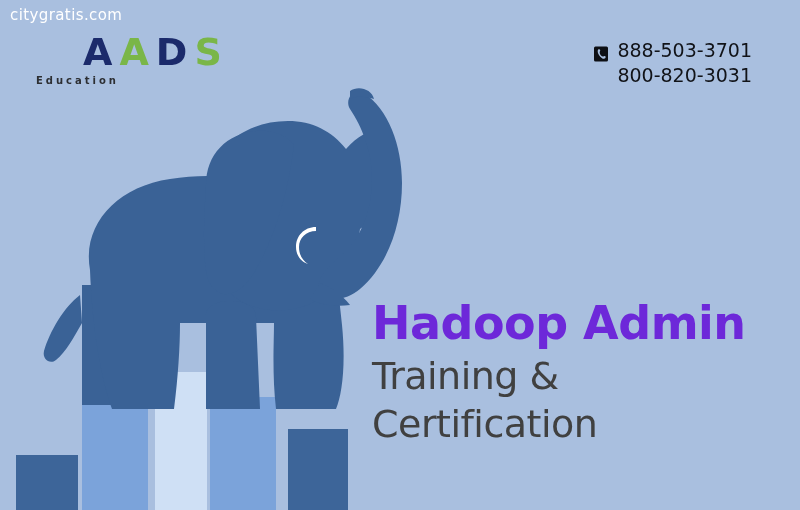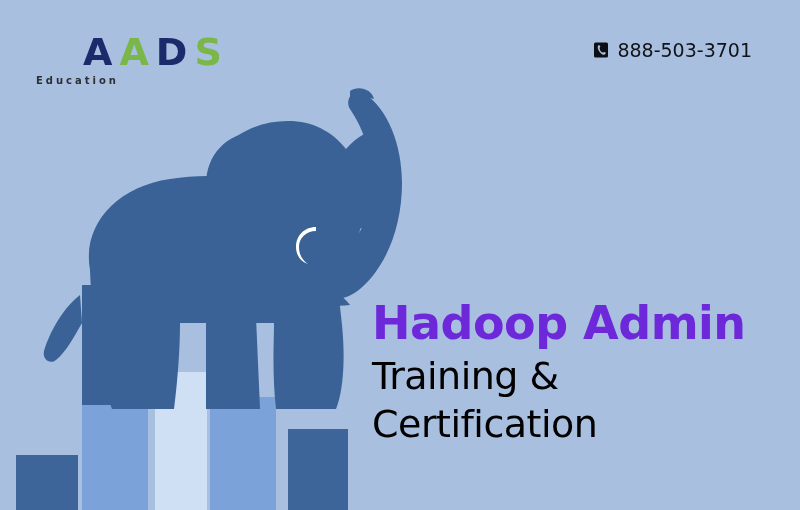--- a/index.html
+++ b/index.html
@@ -61,21 +61,21 @@
   #contact {
     position: absolute;
     right: 48px;
     top: 38px;
     text-align: right;
     z-index: 30;
     color: #111318;
   }
   .contact-row {
     display: flex;
-    align-items: center;
+    align-items: flex-end;
     justify-content: flex-end;
     gap: 7px;
     font-size: 19px;
     line-height: 25px;
     white-space: nowrap;
     font-family: "DejaVu Sans", sans-serif;
   }
   .contact-row .ctext { font-size: 19px; }
   .cicon { display: inline-flex; width: 17px; height: 17px; }
 
@@ -124,20 +124,21 @@
     letter-spacing: -0.5px;
     margin-top: 2px;
     font-family: "DejaVu Sans", sans-serif;
   }
 </style>
 </head>
 <body>
 
 <div id="canvas" style="background: rgb(169, 191, 223);">
 
+  <div id="watermark">citygratis.com</div>
 
   <div id="chart">
     <div class="bar" id="bar-1" style="height: 55px; background: rgb(61, 101, 153);"></div>
     <div class="bar" id="bar-2" style="height: 113px; background: rgb(123, 163, 218);"></div>
     <div class="bar" id="bar-3" style="height: 138px; background: rgb(207, 224, 245);"></div>
     <div class="bar" id="bar-4" style="height: 113px; background: rgb(123, 163, 218);"></div>
     <div class="bar" id="bar-5" style="height: 81px; background: rgb(61, 101, 153);"></div>
   </div>
 
   <svg id="elephant" viewBox="0 0 400 355">
@@ -203,20 +204,23 @@
   <div id="contact">
     <div class="contact-row">
       <span class="cicon">
         <svg viewBox="0 0 16 16" width="16" height="16">
           <rect x="1" y="0.5" width="14" height="15" rx="1.5" fill="#0d0f14"></rect>
           <path d="M5.2 3.4c1.1-.5 1.8-.1 2 .6.2.8-.4 1.2-.5 1.9-.1 1.1.4 2.6 1.3 3.6.7.8 1.5 1.2 2.2 1.1.6-.1 1-.7 1.7-.5.7.2 1 1 .5 1.9-.5.9-1.9 1-3.1.4-1.6-.8-3.1-2.5-3.9-4.3-.8-1.7-.9-3.9-.2-4.7z" fill="#a9bfdf"></path>
         </svg>
       </span>
       <span class="ctext">888-503-3701</span>
     </div>
+    <div class="contact-row">
+      <span class="ctext">800-820-3031</span>
+    </div>
   </div>
 
   <div id="headline">
     <div id="title-main" style="color: #6d28d9;">Hadoop Admin</div>
-    <div id="title-sub" style="color: #000000;">Training &amp; Certification</div>
+    <div id="title-sub" style="color: #404040;">Training &amp; Certification</div>
   </div>
 
 </div>
 
 </body></html>

